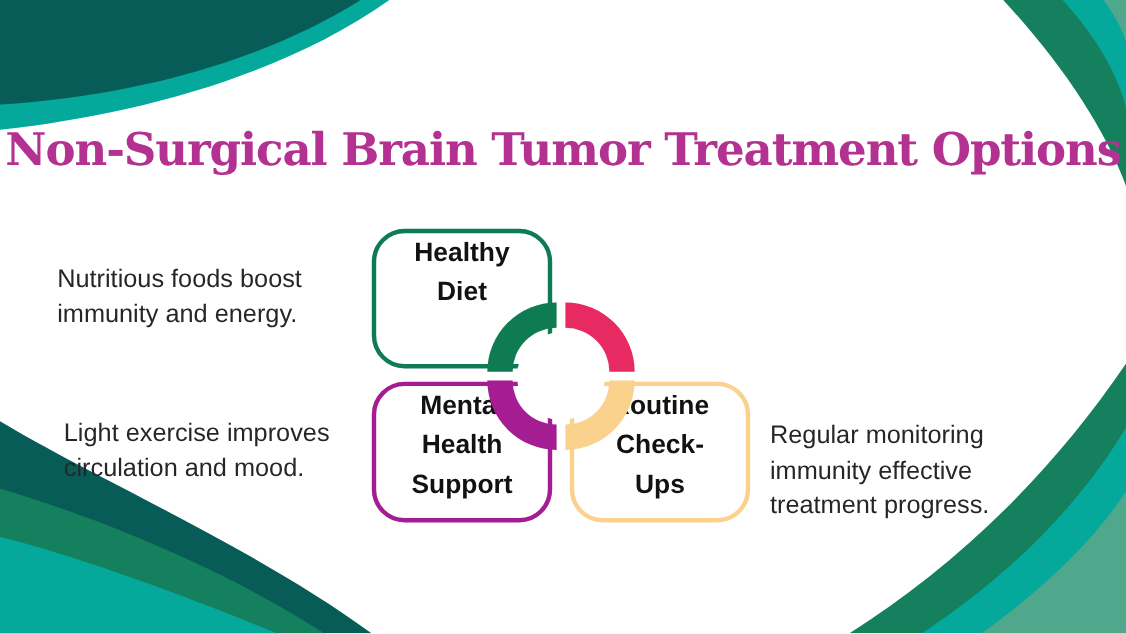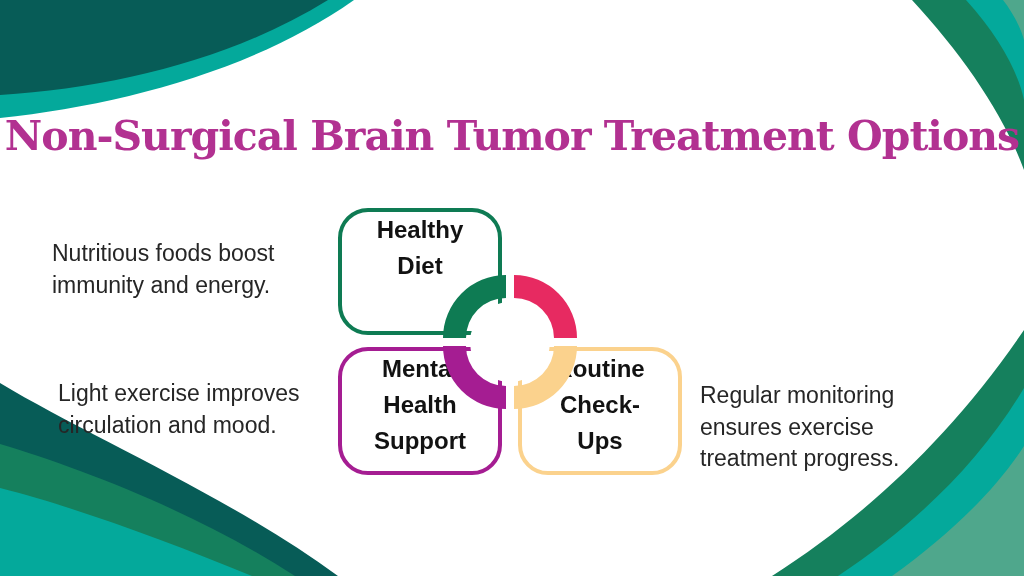--- a/index.html
+++ b/index.html
@@ -58,21 +58,21 @@
     <path d="M1024,576 L892,576 C948,536 996,490 1024,446 Z" fill="#4fa78c"></path>
   </svg>
 
   <h1 class="page-title">Non-Surgical Brain Tumor Treatment Options</h1>
 
   <div class="caption left-top">Nutritious foods boost
 immunity and energy.</div>
   <div class="caption left-bottom">Light exercise improves
 circulation and mood.</div>
   <div class="caption right-bottom">Regular monitoring
-ensures exercise
+immunity effective
 treatment progress.</div>
 
   <div class="option-card tl">
     <span class="option-label">Healthy
 Diet</span>
   </div>
   <div class="option-card bl">
     <span class="option-label">Mental
 Health
 Support</span>

